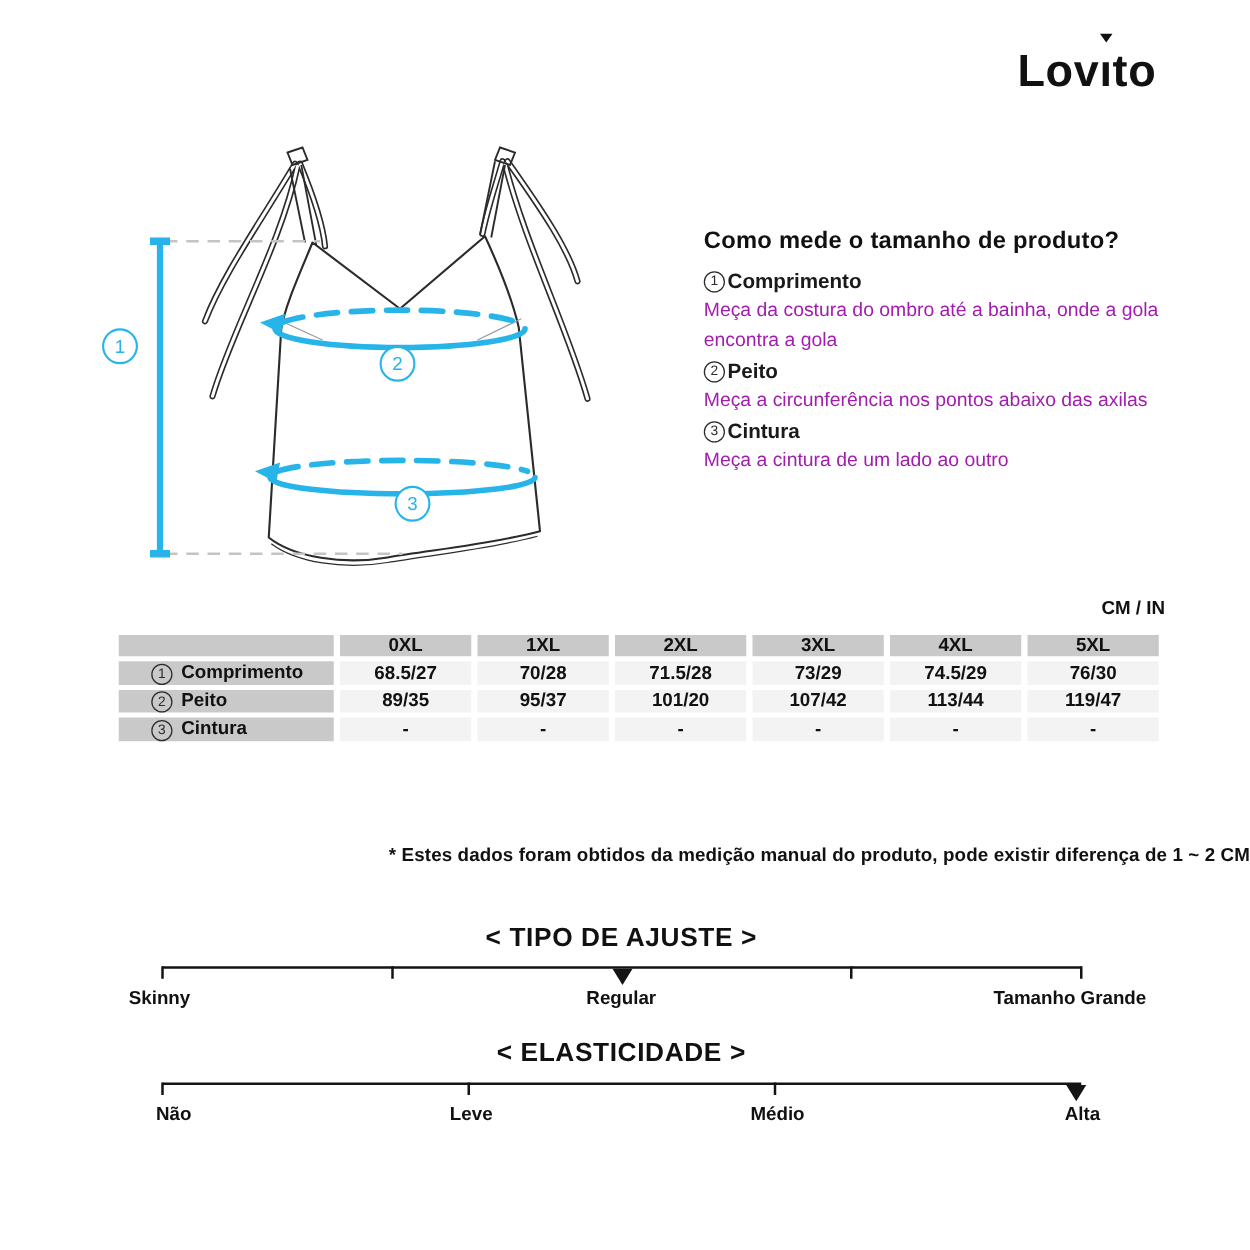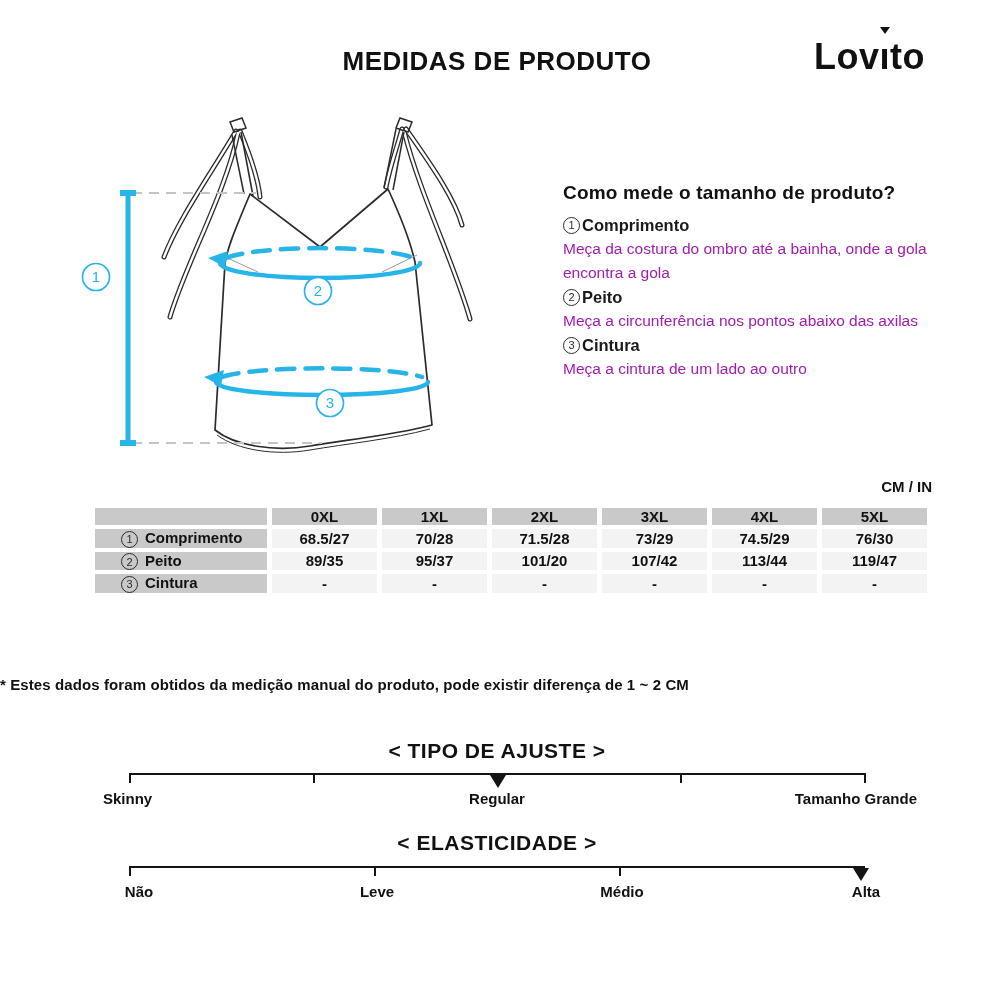--- a/index.html
+++ b/index.html
@@ -48,21 +48,21 @@
   table.size .col-size { width:105px; }
   table.size thead th { background:#c9c9c9; }
   table.size thead th.corner { background:#c9c9c9; }
   table.size tbody th {
     background:#c9c9c9; text-align:left; padding-left:26px; font-weight:700;
   }
   table.size tbody th .circ { margin-right:7px; background:transparent; }
   table.size tbody td { background:#f3f3f3; }
   
   .footnote {
-    position:absolute; top:676px; left:0; right:0; text-align:left;
+    position:absolute; top:676px; left:0; right:0; text-align:right;
     font-size:15px; font-weight:800; letter-spacing:.1px;
   }
   
   .scale-title {
     position:absolute; left:497px; transform:translateX(-50%);
     font-size:21px; font-weight:800; letter-spacing:.5px; white-space:nowrap;
   }
   .scale-line { position:absolute; left:130px; width:735px; height:2px; background:#141414; }
   .tick { position:absolute; top:0; width:2px; height:10px; background:#141414; transform:translateX(-1px); }
   .marker {
@@ -71,21 +71,20 @@
     border-top:13px solid #141414;
   }
   .scale-label { position:absolute; font-size:15px; font-weight:800; white-space:nowrap; }
   .lbl-center { transform:translateX(-50%); }
 </style>
 </head>
 <body>
 
 <div class="page">
 
-  <h1 class="page-title">MEDIDAS DE PRODUTO</h1>
   <div class="logo"><span>Lov</span><span class="idot"><span>ı</span><span class="vdot"></span></span><span>to</span></div>
 
   <svg class="diagram" width="440" height="365" viewBox="0 0 440 365">
 
     <g>
       <g stroke="#2b2b2b" stroke-width="5" fill="none" stroke-linecap="round">
         <path d="M176,26 C150,70 118,115 104,152"></path>
         <path d="M178,28 C165,90 125,160 110,212"></path>
         <path d="M180,26 C190,50 198,72 200,92"></path>
         <path d="M346,24 C375,65 395,95 402,120"></path>

